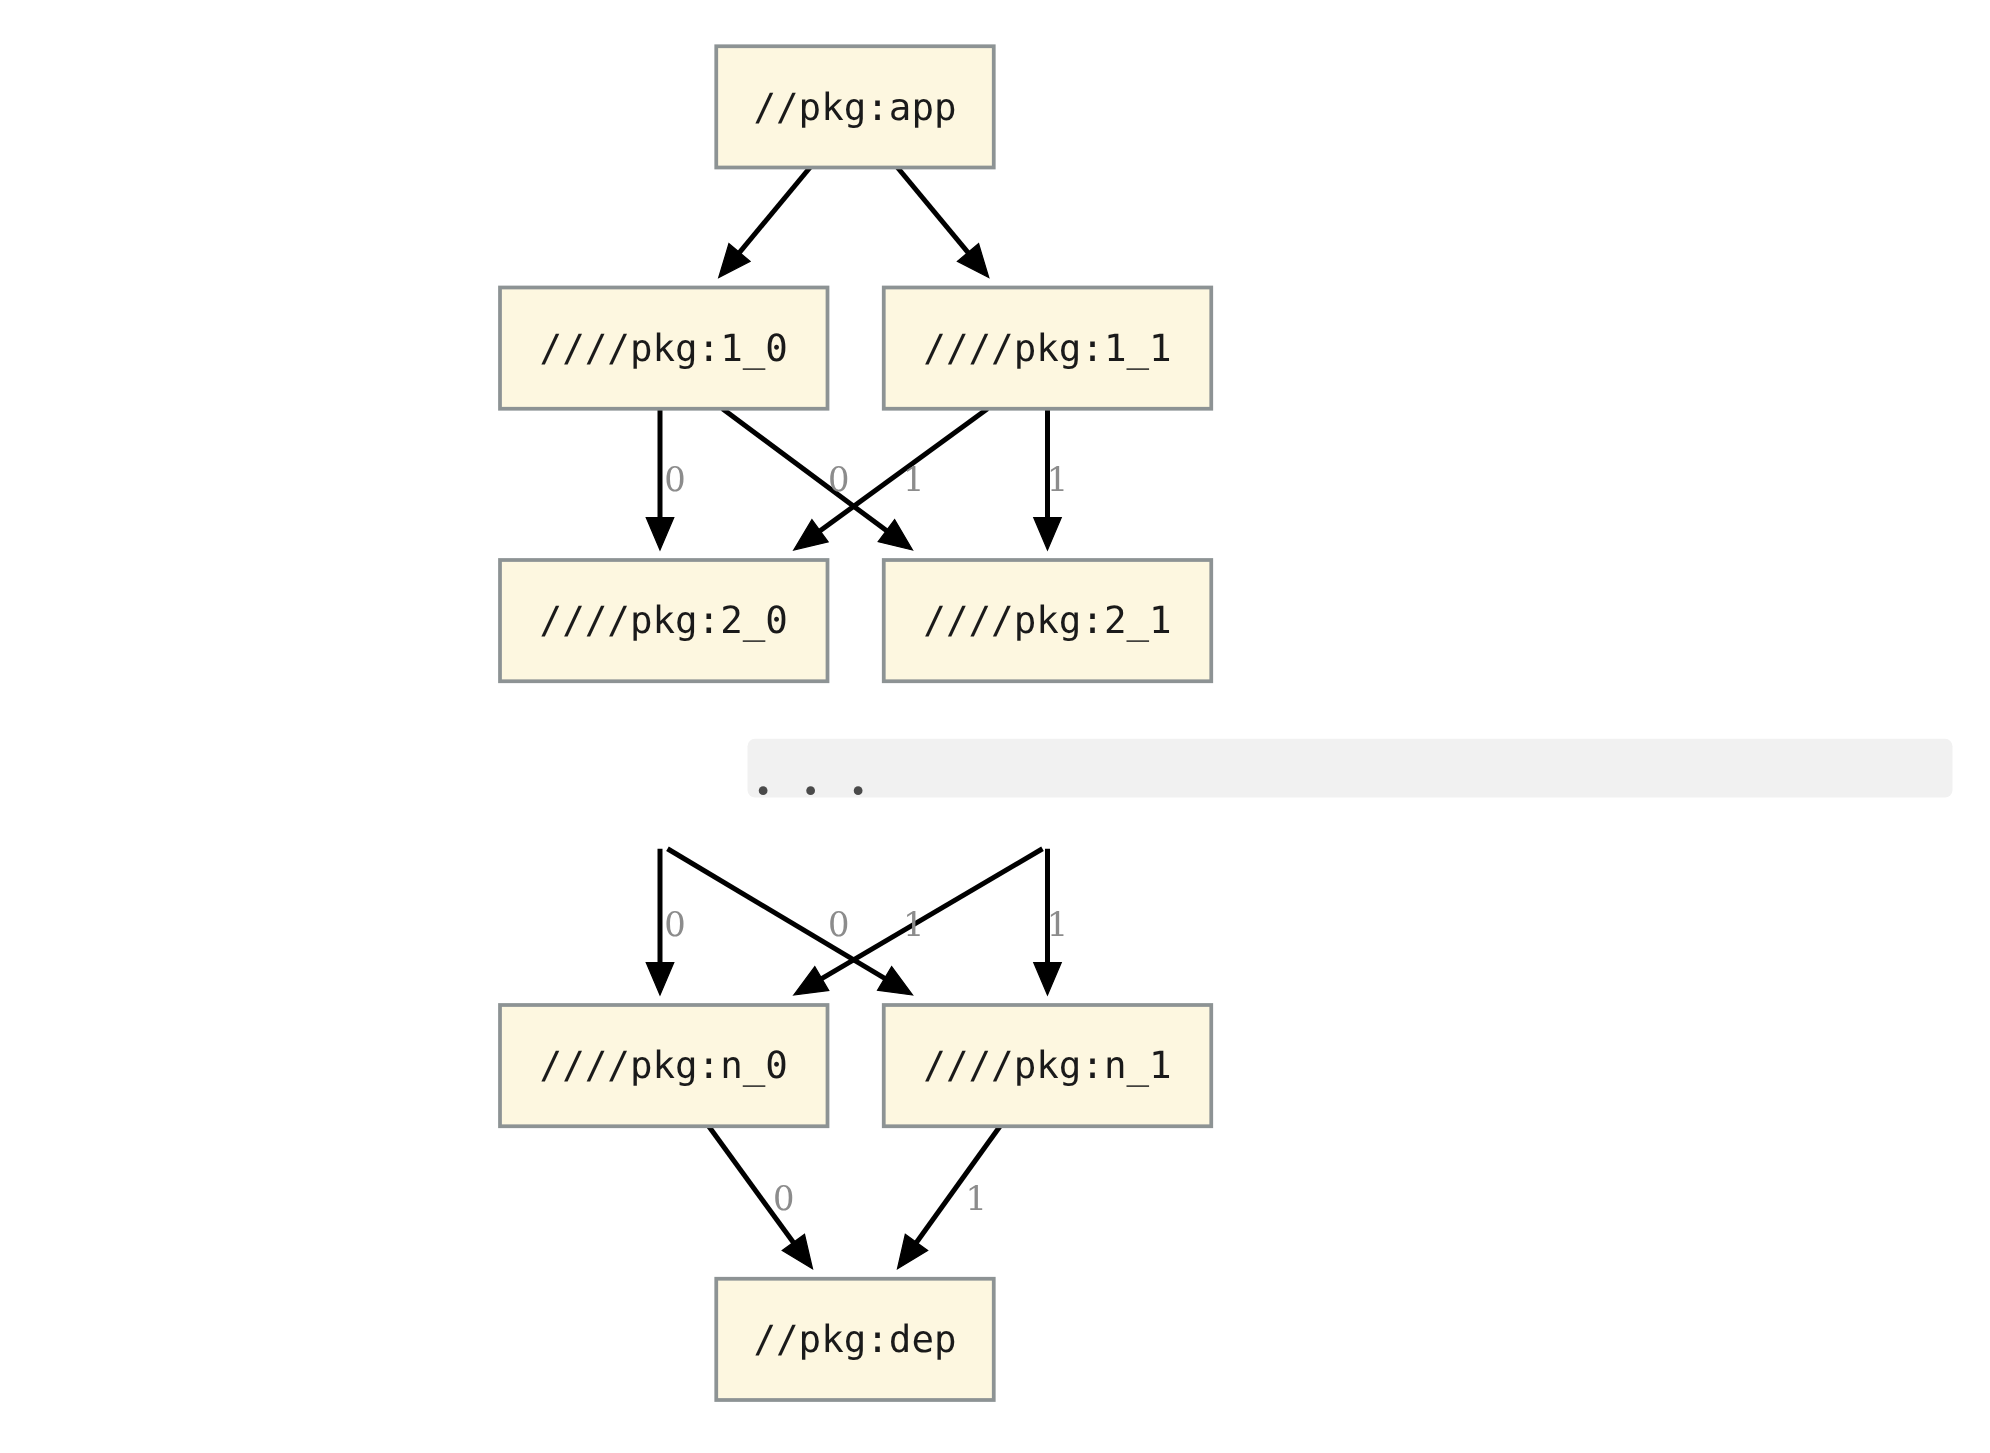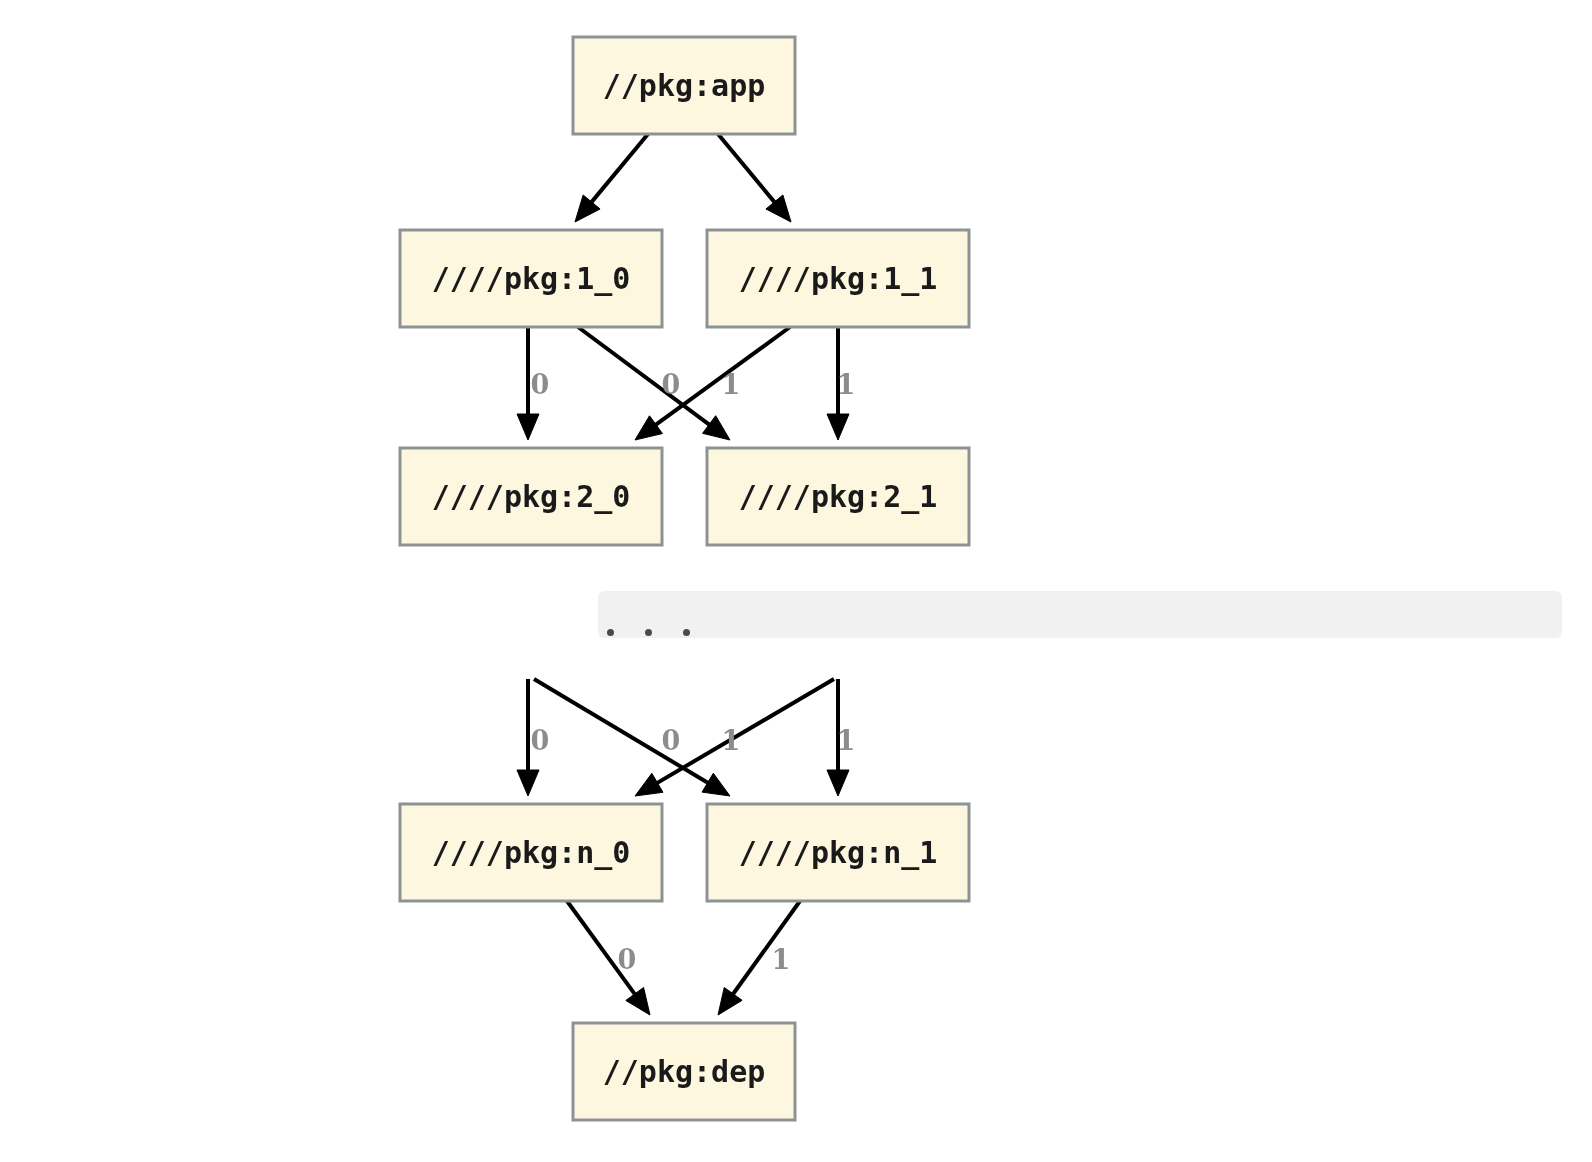--- a/index.html
+++ b/index.html
@@ -11,21 +11,20 @@
     width: 1592px;
     height: 1162px;
     position: relative;
     overflow: hidden;
     font-family: "DejaVu Sans Mono", monospace;
   }
 
   #graph-root {
     position: absolute;
     inset: 0;
-    font-weight: bold;
   }
 
   .graph-svg {
     position: absolute;
     top: 0;
     left: 0;
     width: 1592px;
     height: 1162px;
   }
 

